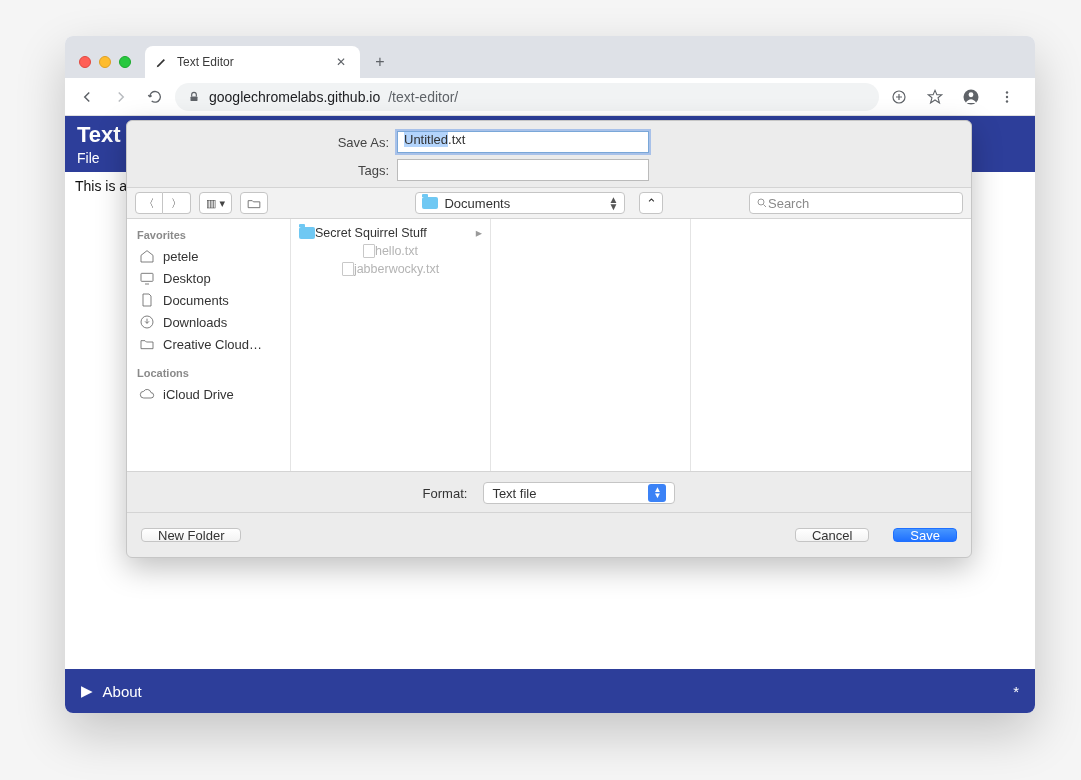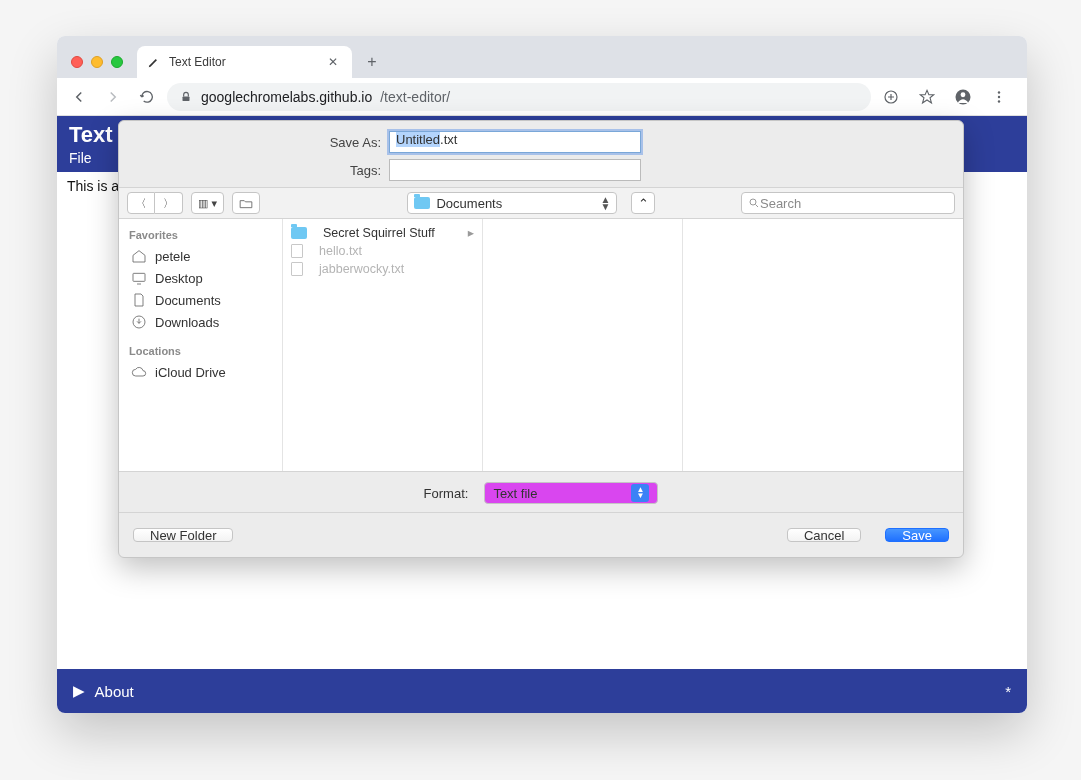--- a/index.html
+++ b/index.html
@@ -1,20 +1,20 @@
 <!DOCTYPE html>
 <html><head>
 <meta charset="utf-8">
 <style>
   * { box-sizing: border-box; margin: 0; padding: 0; font-family: -apple-system, "Helvetica Neue", Arial, sans-serif; }
   body { background: #f5f5f5; width: 1081px; height: 780px; position: relative; }
 
   
   .window {
-    position: absolute; left: 57px; top: 36px; width: 970px; height: 677px;
+    position: absolute; left: 65px; top: 36px; width: 970px; height: 677px;
     background: #fff; border-radius: 8px; box-shadow: 0 20px 50px rgba(0,0,0,0.2);
     overflow: hidden; display: flex; flex-direction: column;
   }
   .title-dots { position: absolute; left: 14px; top: 20px; display: flex; gap: 8px; }
   .dot { width: 12px; height: 12px; border-radius: 50%; }
   .dot.red { background: #ff5f57; border:1px solid #e1483f;}
   .dot.yellow { background: #febc2e; border:1px solid #dfa023;}
   .dot.green { background: #28c840; border:1px solid #1aaa2d;}
 
   .tab-strip { height: 42px; background: #dee1e7; display:flex; align-items:flex-end; padding-left: 80px; }
@@ -67,29 +67,29 @@
 
   .dlg-body { flex:1; display:flex; background:#fff; border-bottom:1px solid #d4d4d4;}
   .sidebar { width:164px; border-right:1px solid #e4e4e4; padding:6px 0; font-size:13px;}
   .side-head { color:#8a8a8a; font-size:11px; font-weight:600; padding:4px 10px;}
   .side-item { display:flex; align-items:center; gap:8px; padding:3px 12px; color:#333;}
   .side-item svg { width:16px; height:16px; fill:none; stroke:#6b6b6b; stroke-width:1.3;}
   .side-item.ellipsis span { white-space:nowrap; overflow:hidden; text-overflow:ellipsis; max-width:110px;}
 
   .columns { flex:1; display:flex;}
   .col { width:200px; border-right:1px solid #e4e4e4; padding:4px 0;}
-  .f-item { display:flex; align-items:center; gap:16px; padding:2px 8px; font-size:12.5px; color:#333;}
+  .f-item { display:flex; align-items:center; gap:0; padding:2px 8px; font-size:12.5px; color:#333;justify-content:center;}
   .f-item.disabled { color:#b4b4b4;}
   .f-item .chev { margin-left:auto; color:#9a9a9a;}
   .folder-ic { width:16px; height:12px; background:#6fc8f3; border-radius:2px; position:relative;}
   .folder-ic::before { content:""; position:absolute; top:-3px; left:0; width:6px; height:3px; background:#6fc8f3; border-radius:1px 1px 0 0;}
   .file-ic { width:12px; height:14px; border:1px solid #c8c8c8; border-radius:1px; background:#fff;}
 
   .dlg-format { padding:10px 0 8px; display:flex; justify-content:center; align-items:center; gap:16px; border-bottom:1px solid #d4d4d4;}
-  .fmt-select { width:174px; height:22px; background:#d946ef; border:1px solid #c5c5c5; border-radius:4px; display:flex; align-items:center; padding:0 8px; font-size:13px;}
+  .fmt-select { width:192px; height:22px; background:#ffffff; border:1px solid #c5c5c5; border-radius:4px; display:flex; align-items:center; padding:0 8px; font-size:13px;}
   .fmt-select .dd { margin-left:auto; width:18px; height:18px; background:#3b82f6; border-radius:3px; color:#fff; display:flex; flex-direction:column; align-items:center; justify-content:center; font-size:8px; line-height:6px;}
 
   .dlg-buttons { height:44px; display:flex; align-items:center; padding:0 14px;}
   .btn { height:14px; padding:0 16px; border:1px solid #c5c5c5; border-radius:4px; background:linear-gradient(#fff,#f3f3f3); font-size:13px; color:#333; display:flex; align-items:center;}
   .btn.primary { background:linear-gradient(#4796ff,#1f70ff); border-color:#1f70ff; color:#fff;}
   .dlg-buttons .right { margin-left:auto; display:flex; gap:24px;}
 
   .lock-ic, .pencil-ic { width:14px; height:14px; }
 </style>
 </head>
@@ -241,20 +241,26 @@
                 <path d="M6 3h9l3 3v15H6z"></path>
               </svg>
               <span>Documents</span>
             </div>
           <div class="side-item">
               <svg viewBox="0 0 24 24">
                 <circle cx="12" cy="12" r="9"></circle>
                 <path d="M12 7v7m-3-3l3 3 3-3"></path>
               </svg>
               <span>Downloads</span>
+            </div>
+          <div class="side-item ellipsis">
+              <svg viewBox="0 0 24 24">
+                <path d="M3 7h6l2 2h10v10H3z"></path>
+              </svg>
+              <span>Creative Cloud…</span>
             </div>
           <div class="side-head" style="margin-top:8px">Locations</div>
           <div class="side-item">
               <svg viewBox="0 0 24 24">
                 <path d="M7 18a5 5 0 0 1 0-10 6 6 0 0 1 11 2 4 4 0 0 1 0 8H7z"></path>
               </svg>
               <span>iCloud Drive</span>
             </div>
         </div>
         <div class="columns">

